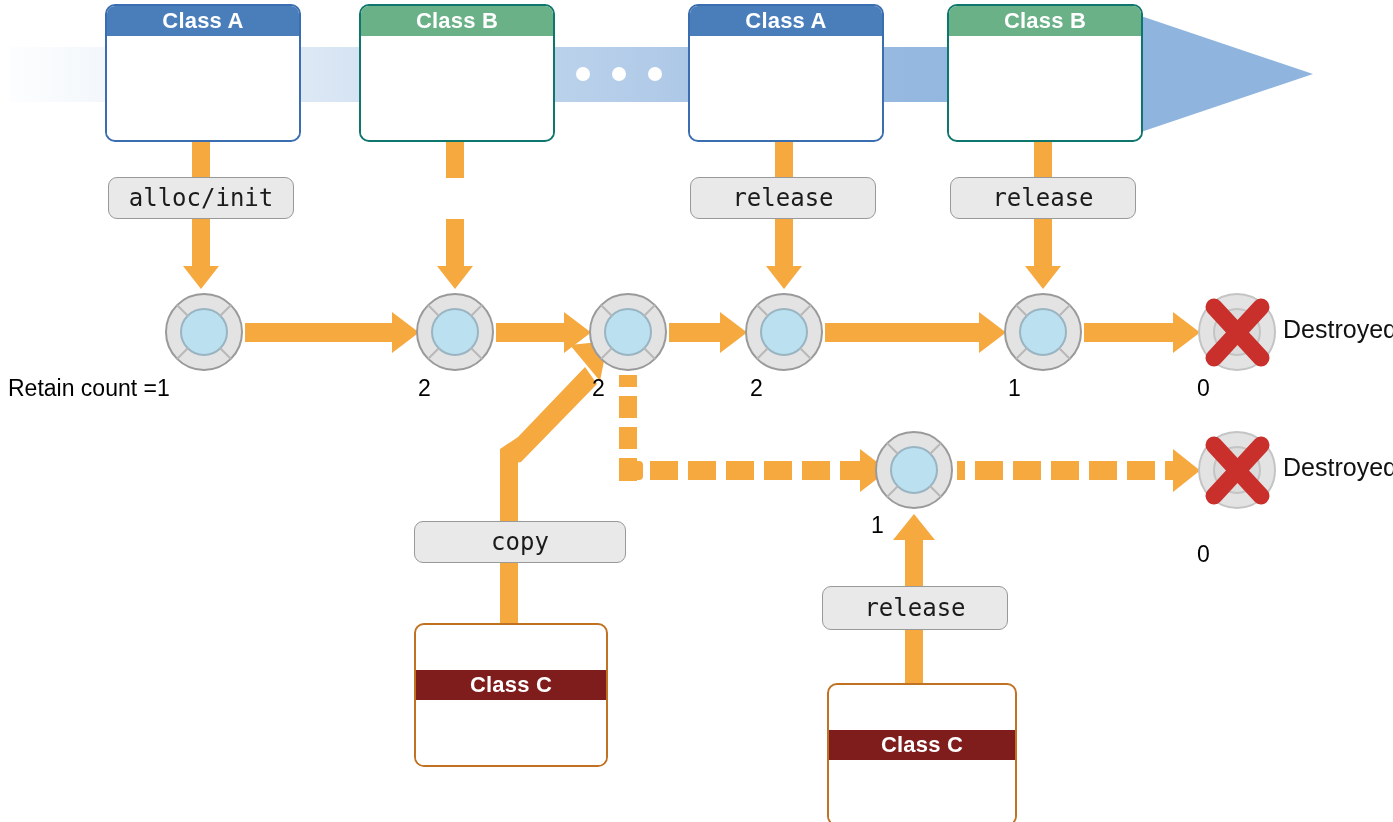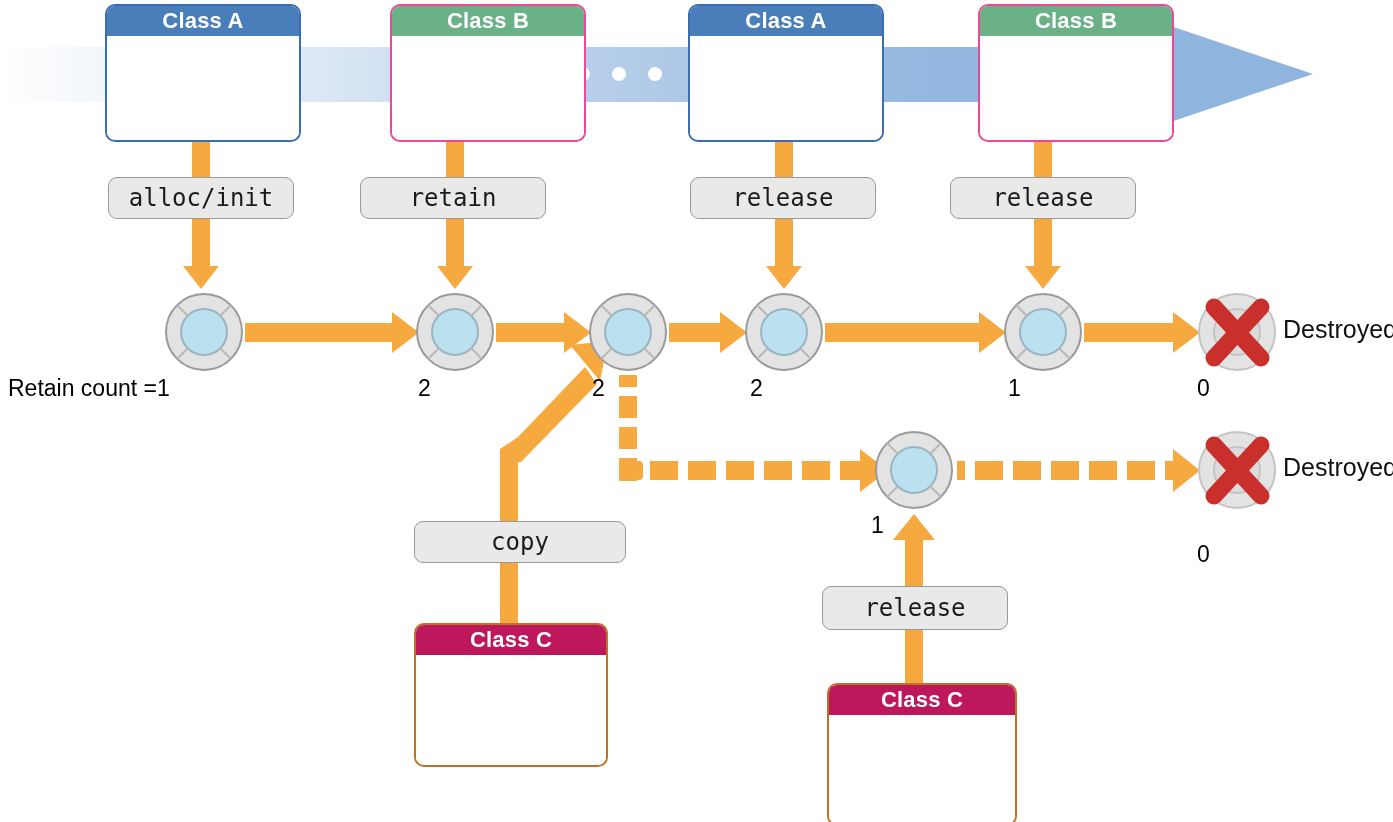--- a/index.html
+++ b/index.html
@@ -8,24 +8,24 @@
   #stage{position:absolute;left:0;top:0;width:1393px;height:822px;}
   svg.layer{position:absolute;left:0;top:0;width:1393px;height:822px;overflow:visible;}
 
   
   .class-box{position:absolute;border-radius:10px;overflow:hidden;background:#fff;}
   .class-box .hdr{height:30px;line-height:30px;text-align:center;color:#fff;
                   font-size:22px;font-weight:bold;letter-spacing:.2px;}
   .class-box .body{background:#fff;}
   .cb-blue{border:2px solid #3a6eb0;}
   .cb-blue .hdr{background:#4a7ebb;}
-  .cb-green{border:2px solid #ec4899;margin-left:31px;}
+  .cb-green{border:2px solid #0f766e;}
   .cb-green .hdr{background:#6ab187;}
   .cb-brown{border:2px solid #c07122;}
-  .cb-brown .hdr{background:#be185d;}
+  .cb-brown .hdr{background:#7f1d1d;margin-top:45px;}
 
   
   .pill{position:absolute;background:#e9e9e9;border:1.5px solid #999;
         border-radius:9px;display:flex;align-items:center;justify-content:center;
         font-family:"DejaVu Sans Mono","Liberation Mono",monospace;
         font-size:24px;color:#1b1b1b;box-sizing:border-box;}
   .count{position:absolute;font-size:23px;color:#000;white-space:nowrap;}
   .destroyed{position:absolute;font-size:25px;color:#111;white-space:nowrap;}
 </style>
 </head>
@@ -262,21 +262,20 @@
   <div class="class-box cb-brown" style="left:414px;top:623px;width:190px;height:140px;">
     <div class="hdr">Class C</div>
     <div class="body" style="height:106px;"></div>
   </div>
   <div class="class-box cb-brown" style="left:827px;top:683px;width:186px;height:139px;">
     <div class="hdr">Class C</div>
     <div class="body" style="height:105px;"></div>
   </div>
 
   <div class="pill" style="left:108px;top:177px;width:186px;height:42px;">alloc/init</div>
-  <div class="pill" style="left:360px;top:177px;width:186px;height:42px;">retain</div>
   <div class="pill" style="left:690px;top:177px;width:186px;height:42px;">release</div>
   <div class="pill" style="left:950px;top:177px;width:186px;height:42px;">release</div>
   <div class="pill" style="left:414px;top:521px;width:212px;height:42px;">copy</div>
   <div class="pill" style="left:822px;top:586px;width:186px;height:44px;">release</div>
 
   <div class="count" style="left:8px;top:375px;">Retain count =1</div>
   <div class="count" style="left:418px;top:375px;">2</div>
   <div class="count" style="left:592px;top:375px;">2</div>
   <div class="count" style="left:750px;top:375px;">2</div>
   <div class="count" style="left:1008px;top:375px;">1</div>

